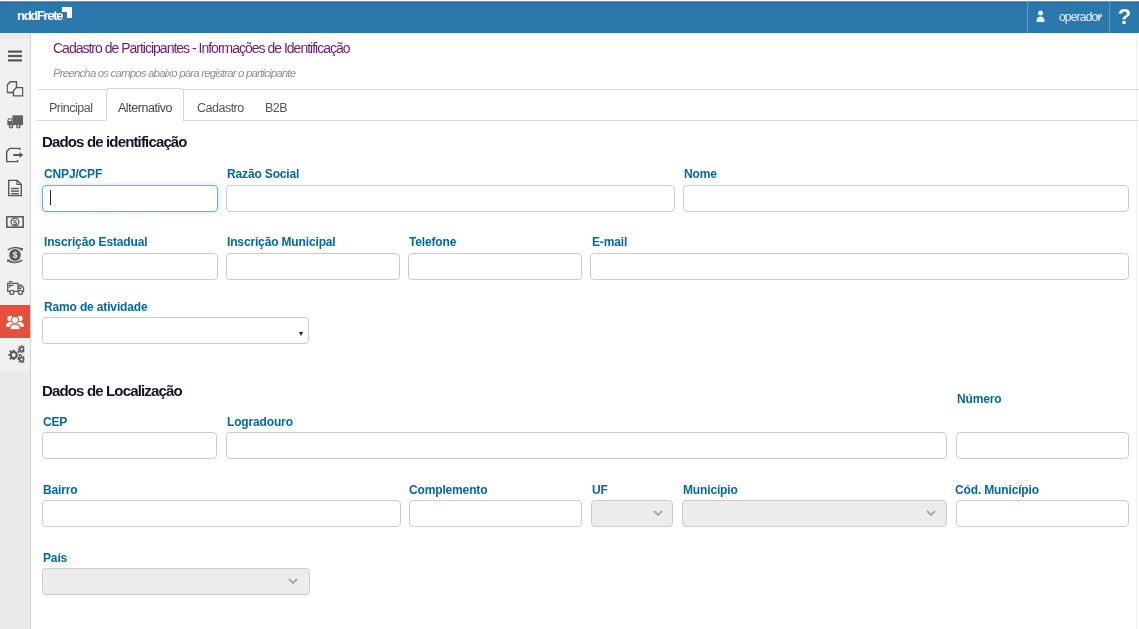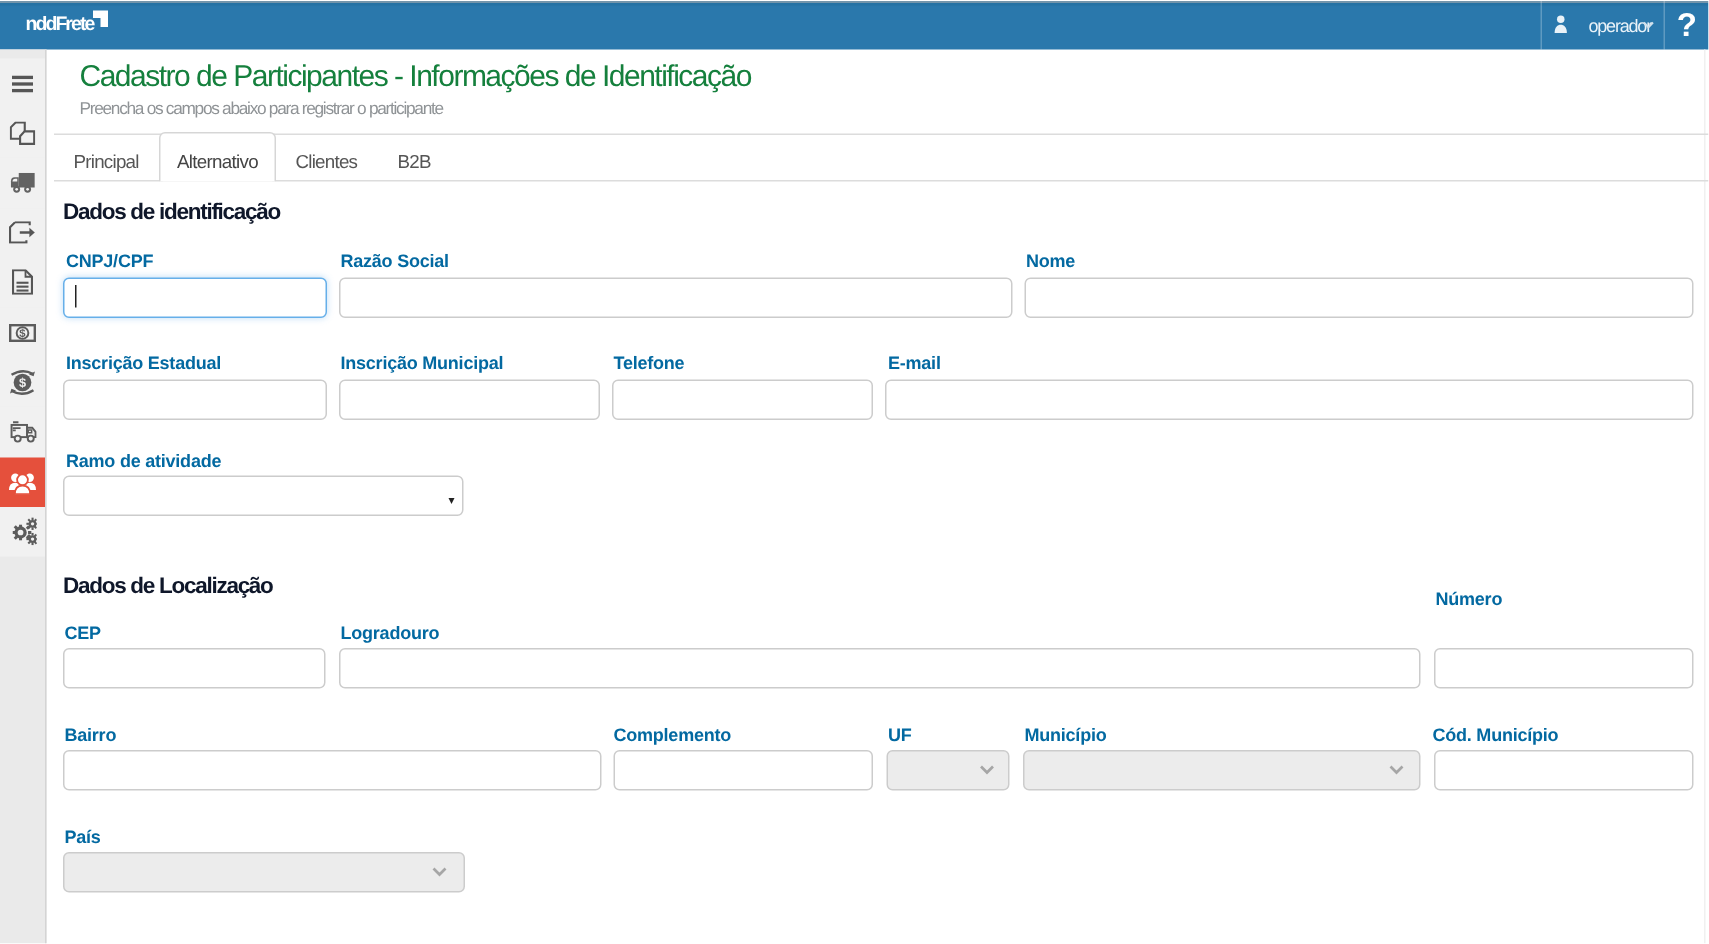--- a/index.html
+++ b/index.html
@@ -16,22 +16,22 @@
 #opertxt { position:absolute; left:24px; top:10px; }
 #caret { position:absolute; left:60px; top:14px; }
 #help { position:absolute; left:1110px; top:0; width:29px; height:33px; color:#fff; font-size:22px; font-weight:bold; text-align:center; line-height:34px; }
 
 #sidebar { position:absolute; left:0; top:33px; width:31px; height:596px; background:#eaeaea; border-right:1px solid #d4d4d4; }
 #menu { position:absolute; left:0; top:6px; width:30px; }
 .mi { position:relative; width:30px; height:33.2px; background:#f1f1f1; }
 .mi svg { position:absolute; left:50%; top:50%; transform:translate(-50%,-50%); }
 .mi.active { background:#e5503c; }
 
-#title { position:absolute; left:53px; top:40px; font-size:20px; letter-spacing:-1px; color:#15803d;text-align:center; }
-#subtitle { position:absolute; left:53px; top:67px; font-size:11.5px; letter-spacing:-0.85px; color:#8f9396; }
+#title { position:absolute; left:53px; top:40px; font-size:14px; letter-spacing:-1px; color:#701a75;text-align:center; }
+#subtitle { position:absolute; left:53px; top:67px; font-size:11.5px; letter-spacing:-0.85px; color:#8f9396;font-style:italic; }
 .hline { position:absolute; height:1px; background:#dcdcdc; }
 
 .tab { position:absolute; top:101px; font-size:12.5px; letter-spacing:-0.5px; color:#555; }
 #activetab { position:absolute; left:106px; top:88px; width:78px; height:33px; background:#fff; border:1px solid #d6d6d6; border-bottom:none; border-radius:4px 4px 0 0; z-index:3; font-size:12.5px; letter-spacing:-0.45px; color:#444; text-align:center; line-height:1; padding-top:13px; }
 
 .sect { position:absolute; left:42px; font-size:15px; letter-spacing:-0.85px; font-weight:bold; color:#0f172a; }
 .lbl { position:absolute; font-size:12px; letter-spacing:-0.15px; font-weight:bold; color:#0369a1; }
 .inp { position:absolute; height:27px; background:#fff; border:1px solid #ccc; border-radius:4px; }
 .inp.dis { background:#ececec; }
 .focus { border:1px solid #66afe9; box-shadow:0 0 5px rgba(102,175,233,0.42); }
@@ -191,21 +191,21 @@
   </div>
   <div style="position:absolute; left:1136px; top:33px; width:1px; height:596px; background:#f0f0f0;"></div>
 
   <div id="title">Cadastro de Participantes - Informações de Identificação</div>
   <div id="subtitle">Preencha os campos abaixo para registrar o participante</div>
   <div class="hline" style="left:36px; top:89px; width:1103px;"></div>
   <div class="hline" style="left:36px; top:120px; width:1103px;"></div>
 
   <span class="tab" style="left:49px">Principal</span>
   <div id="activetab">Alternativo</div>
-  <span class="tab" style="left:197px">Clientes</span>
+  <span class="tab" style="left:197px">Cadastro</span>
   <span class="tab" style="left:265px">B2B</span>
 
   <div class="sect" style="top:133px">Dados de identificação</div>
   <span class="lbl" style="left:44px; top:167px">CNPJ/CPF</span>
   <span class="lbl" style="left:227px; top:167px">Razão Social</span>
   <span class="lbl" style="left:684px; top:167px">Nome</span>
   <div class="inp focus" style="left:42px; top:185px; width:176px;"></div>
   <div id="cursor"></div>
   <div class="inp" style="left:226px; top:185px; width:449px;"></div>
   <div class="inp" style="left:683px; top:185px; width:446px;"></div>

